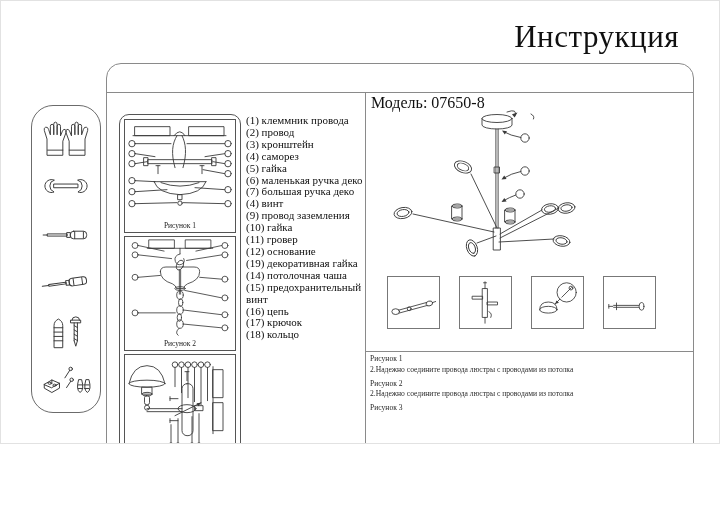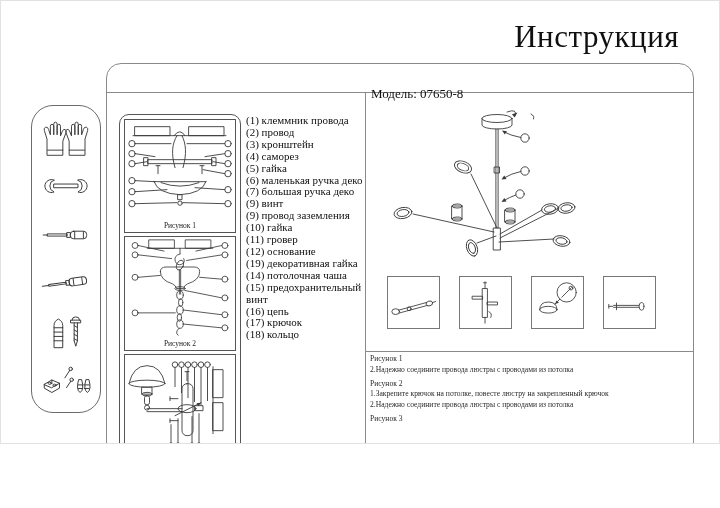--- a/index.html
+++ b/index.html
@@ -24,21 +24,21 @@
   .figcol{position:absolute;left:12px;top:50px;width:122px;height:359px;border:1px solid #555;
           border-radius:10px;box-sizing:border-box;padding:4px;display:flex;flex-direction:column;gap:3px;}
   .figbox{position:relative;border:1px solid #555;flex:1;overflow:hidden;background:#fff;}
   .figbox svg{position:absolute;left:0;top:1px;width:100%;height:calc(100% - 15px);}
   .figlabel{position:absolute;bottom:2px;left:0;width:100%;text-align:center;font-size:7.5px;color:#222;}
 
   
   .parts{position:absolute;left:139px;top:51px;width:119px;font-size:11px;line-height:11.9px;color:#101010;}
 
   
-  .model{position:absolute;left:264px;top:22px;font-size:13px;color:#101010;}
+  .model{position:absolute;left:264px;top:30px;font-size:16px;color:#101010;}
   .chandelier{position:absolute;left:266px;top:46px;width:312px;height:162px;}
   .details{position:absolute;left:280px;top:212px;display:flex;gap:19px;}
   .dbox{width:53px;height:53px;border:1px solid #777;box-sizing:border-box;background:#fff;}
   .dbox svg{width:100%;height:100%;}
   .hr-mid{position:absolute;left:258px;right:0;top:287px;border-top:1px solid #8a8a8a;}
   .instr{position:absolute;left:263px;top:290px;width:322px;font-size:7.6px;line-height:10.8px;color:#2a2a2a;}
   .iblock{margin-bottom:3px;}
 
   
   svg .ln, svg path, svg line, svg rect, svg circle, svg ellipse{stroke:#3a3a3a;fill:none;
@@ -276,21 +276,21 @@
     </div>
 
     <div class="parts">
       <div>(1) клеммник провода</div>
       <div>(2) провод</div>
       <div>(3) кронштейн</div>
       <div>(4) саморез</div>
       <div>(5) гайка</div>
       <div>(6) маленькая ручка деко</div>
       <div>(7) большая ручка деко</div>
-      <div>(9) винт</div>
+      <div>(4) винт</div>
       <div>(9) провод заземления</div>
       <div>(10) гайка</div>
       <div>(11) гровер</div>
       <div>(12) основание</div>
       <div>(19) декоративная гайка</div>
       <div>(14) потолочная чаша</div>
       <div>(15) предохранительный винт</div>
       <div>(16) цепь</div>
       <div>(17) крючок</div>
       <div>(18) кольцо</div>
@@ -397,21 +397,20 @@
 
     <div class="hr-mid"></div>
 
     <div class="instr">
       <div class="iblock">
         <div>Рисунок 1</div>
         <div>2.Надежно соедините провода люстры с проводами из потолка</div>
       </div>
       <div class="iblock">
         <div>Рисунок 2</div>
-        <div>1.Закрепите крючок на потолке, повесте люстру на закрепленный крючок</div>
         <div>2.Надежно соедините провода люстры с проводами из потолка</div>
       </div>
       <div class="iblock">
         <div>Рисунок 3</div>
       </div>
     </div>
 
   </div>
 </div>
 

